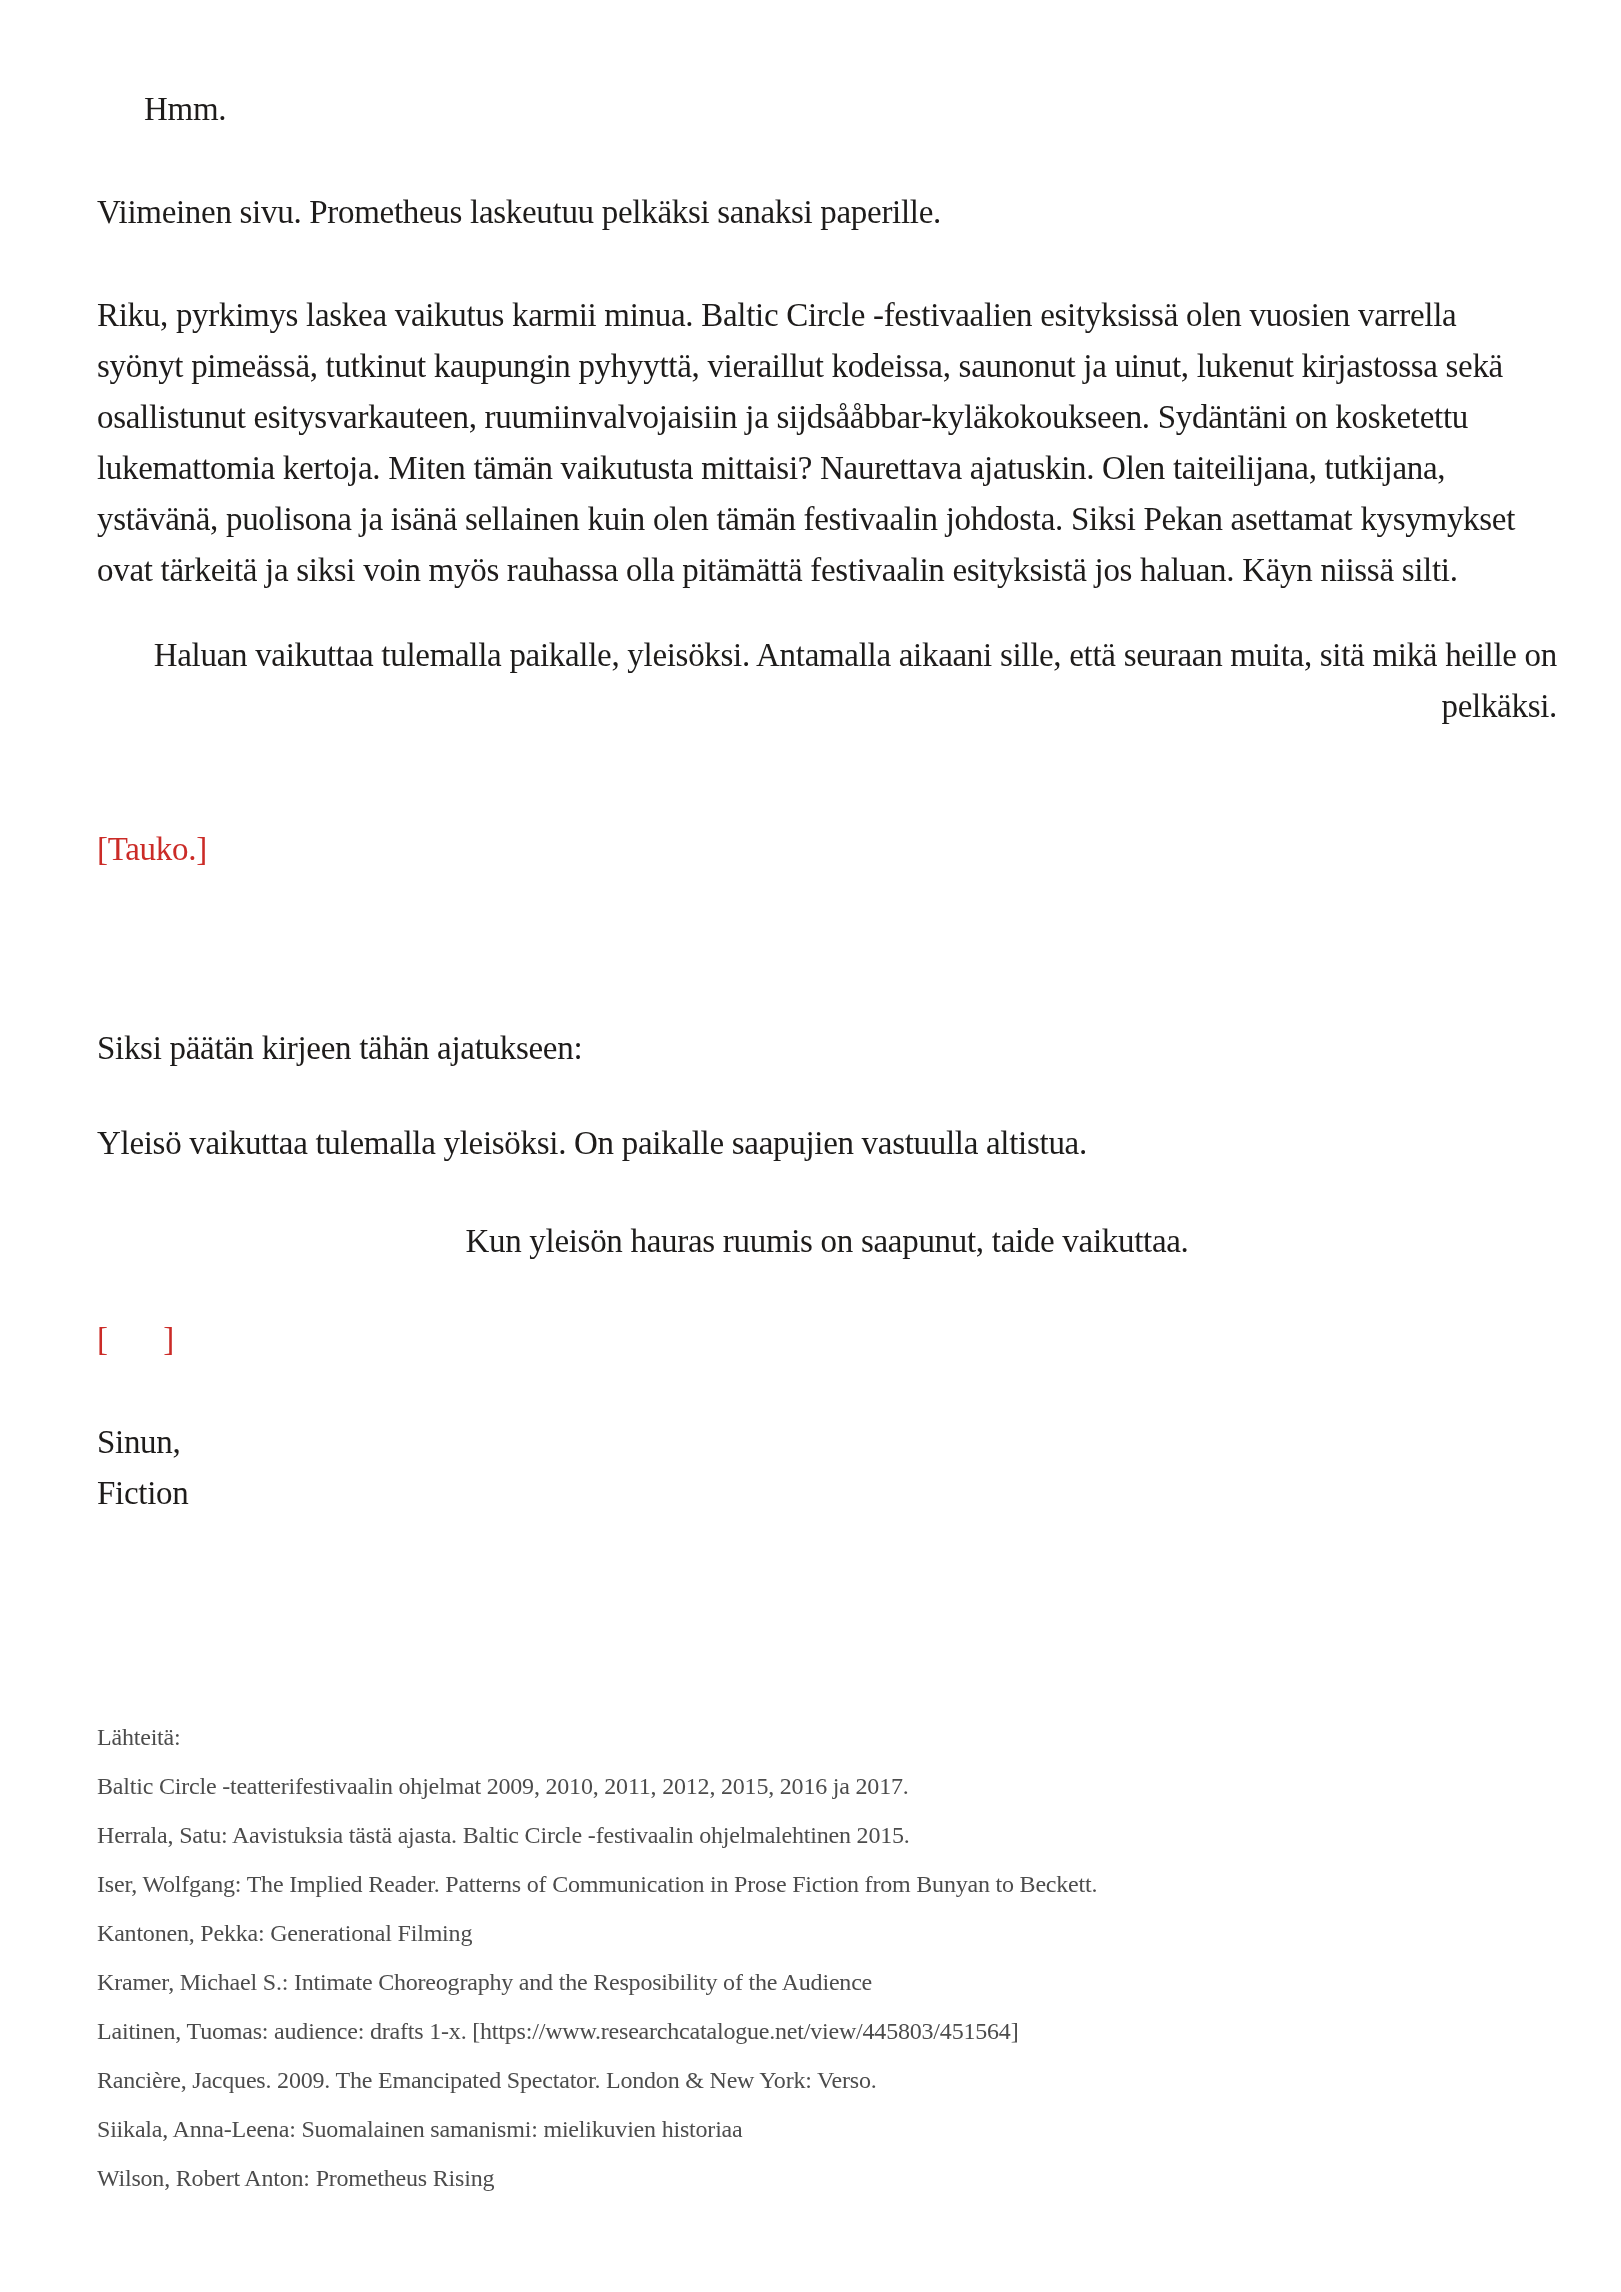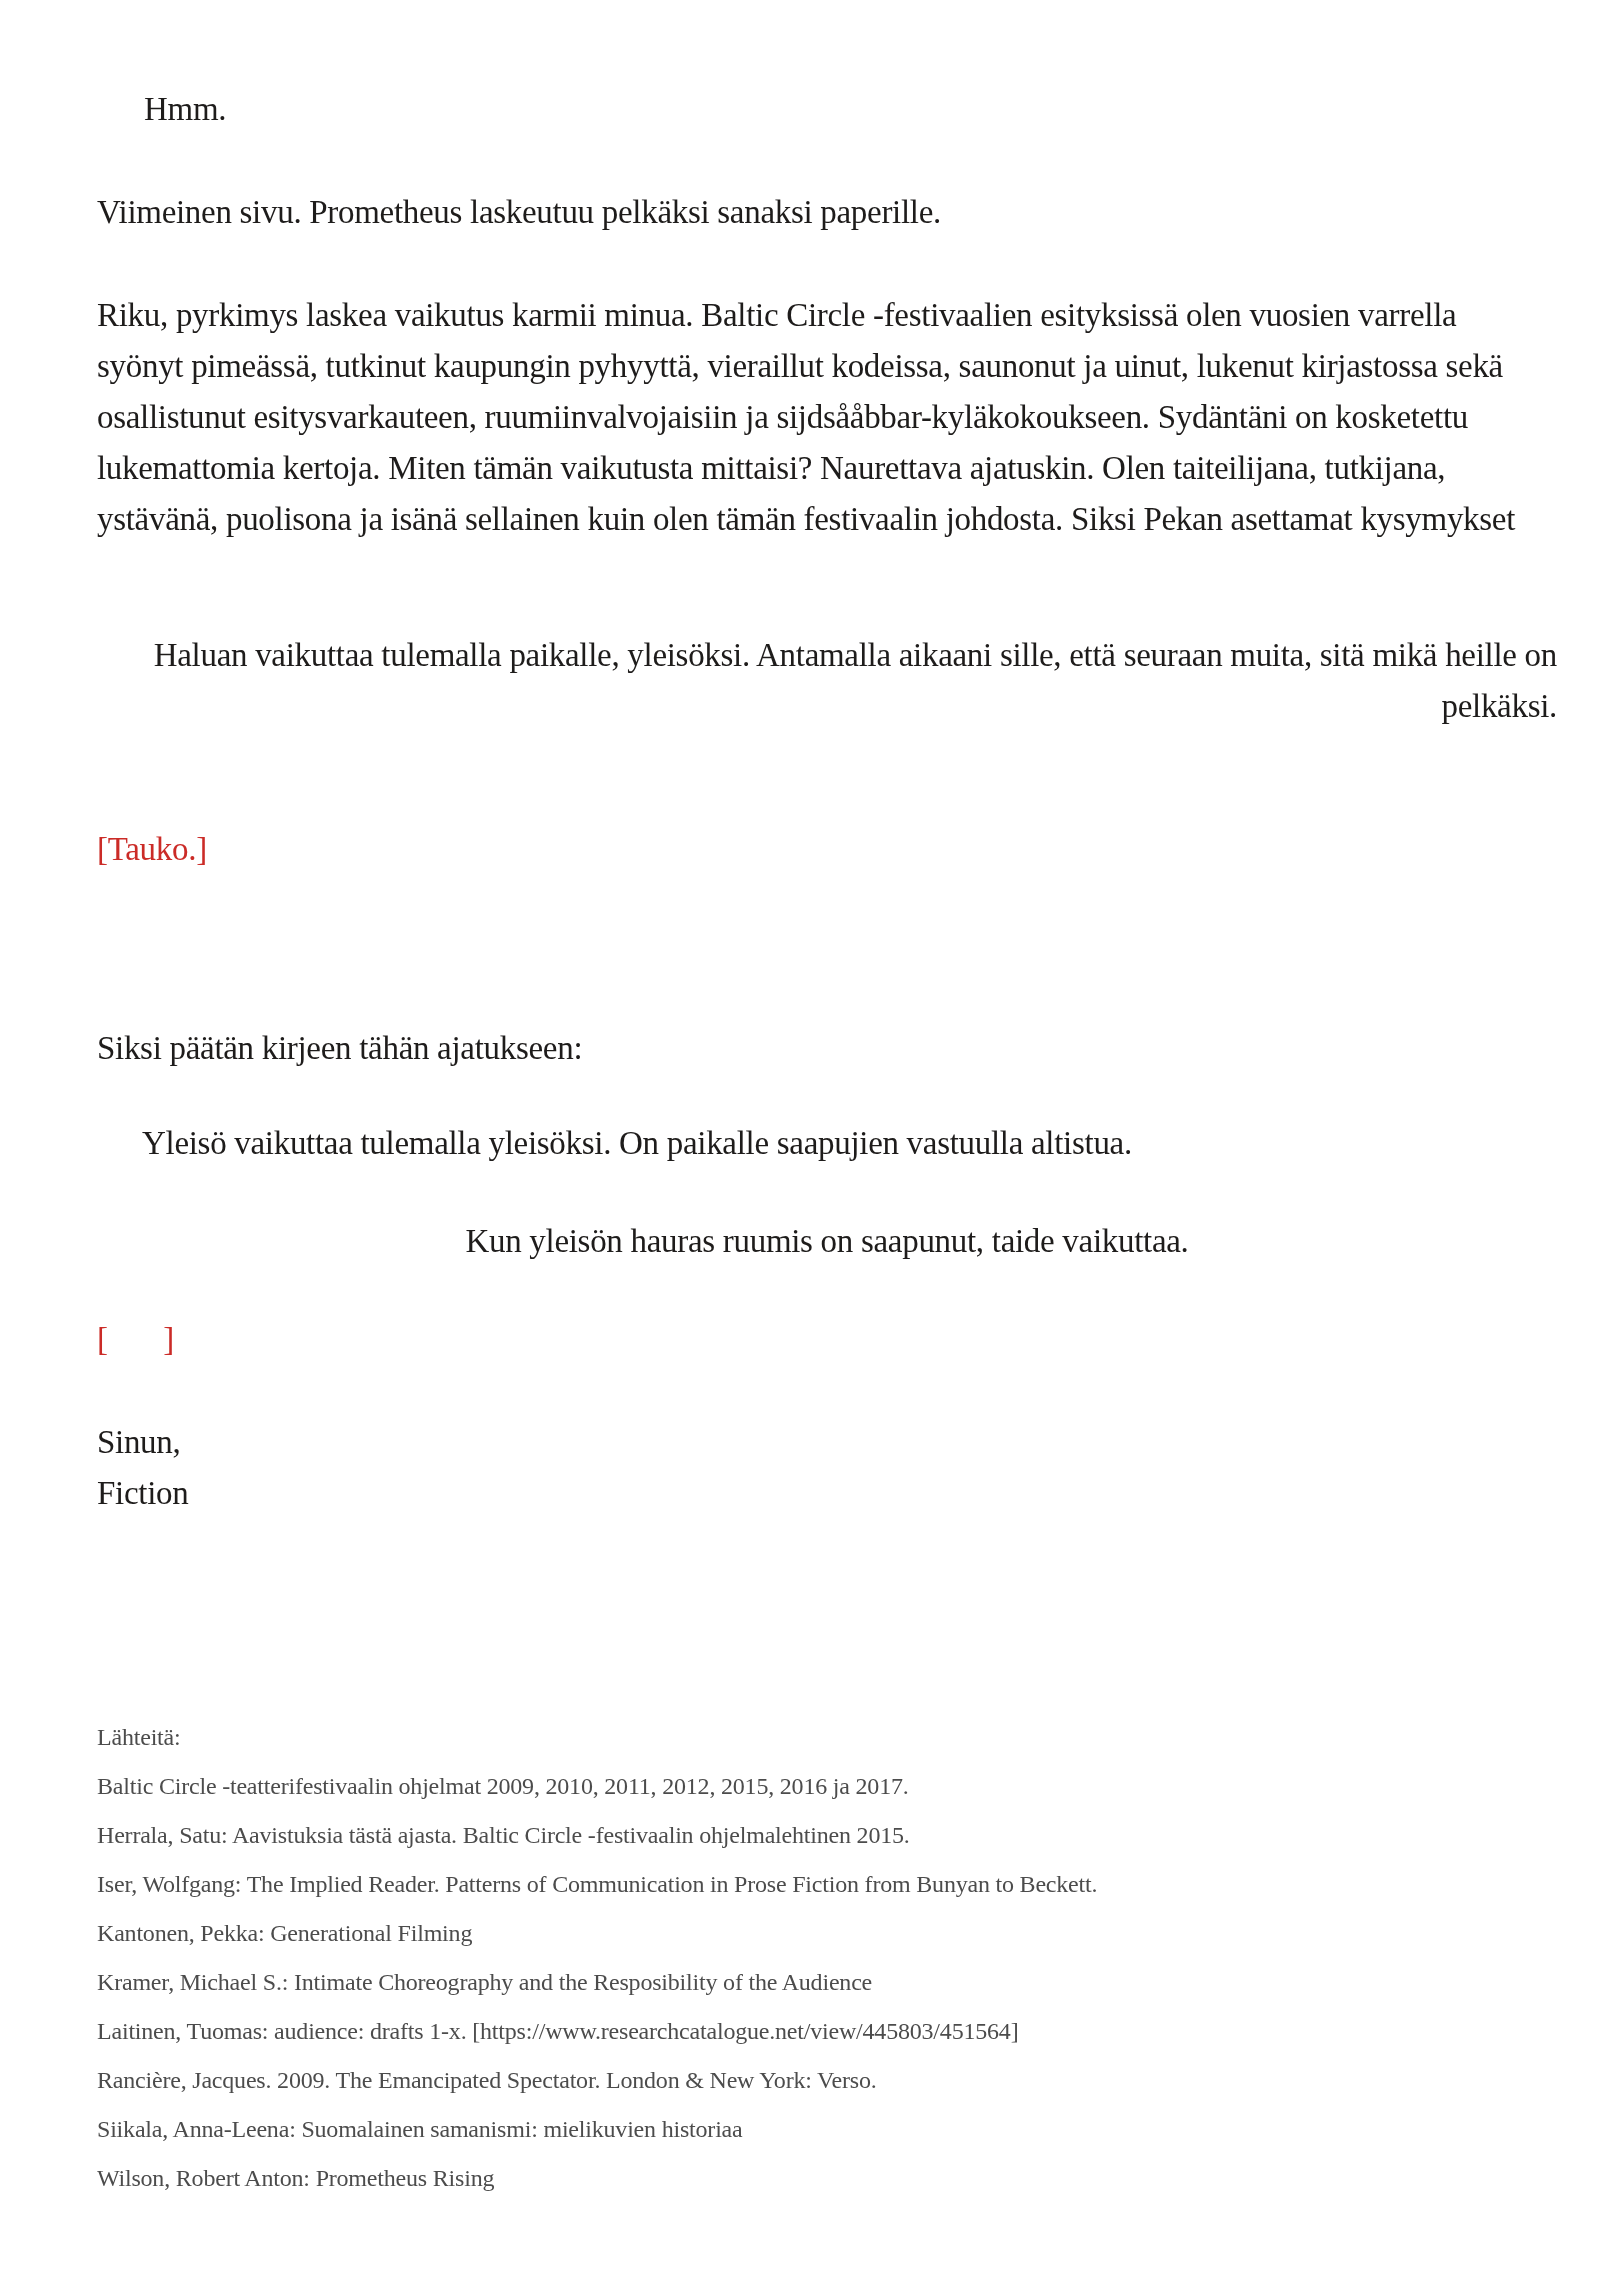--- a/index.html
+++ b/index.html
@@ -55,36 +55,37 @@
   <div class="block body-text" style="top:187px;">
     <span class="line">Viimeinen sivu. Prometheus laskeutuu pelkäksi sanaksi paperille.</span>
   </div>
 
   <div class="block body-text" style="top:290px;">
     <span class="line">Riku, pyrkimys laskea vaikutus karmii minua. Baltic Circle -festivaalien esityksissä olen vuosien varrella</span>
     <span class="line">syönyt pimeässä, tutkinut kaupungin pyhyyttä, vieraillut kodeissa, saunonut ja uinut, lukenut kirjastossa sekä</span>
     <span class="line">osallistunut esitysvarkauteen, ruumiinvalvojaisiin ja sijdsååbbar-kyläkokoukseen. Sydäntäni on kosketettu</span>
     <span class="line">lukemattomia kertoja. Miten tämän vaikutusta mittaisi? Naurettava ajatuskin. Olen taiteilijana, tutkijana,</span>
     <span class="line">ystävänä, puolisona ja isänä sellainen kuin olen tämän festivaalin johdosta. Siksi Pekan asettamat kysymykset</span>
+    <span class="line">ovat tärkeitä ja siksi voin myös rauhassa olla pitämättä festivaalin esityksistä jos haluan. Käyn niissä silti.</span>
   </div>
 
   <div class="block body-text" style="top:630px;text-align:right;">
     <span class="line">Haluan vaikuttaa tulemalla paikalle, yleisöksi. Antamalla aikaani sille, että seuraan muita, sitä mikä heille on</span>
     <span class="line">pelkäksi.</span>
   </div>
 
   <div class="block body-text" style="top:824px;">
     <span class="line red-text">[Tauko.]</span>
   </div>
 
   <div class="block body-text" style="top:1023px;">
     <span class="line">Siksi päätän kirjeen tähän ajatukseen:</span>
   </div>
 
-  <div class="block body-text" style="top:1118px;margin-left:45px;">
+  <div class="block body-text" style="top:1118px;">
     <span class="line">Yleisö vaikuttaa tulemalla yleisöksi. On paikalle saapujien vastuulla altistua.</span>
   </div>
 
   <div class="block body-text" style="top:1216px;text-align:center;">
     <span class="line">Kun yleisön hauras ruumis on saapunut, taide vaikuttaa.</span>
   </div>
 
   <div class="block body-text" style="top:1314px;">
     <span class="line red-text">[       ]</span>
   </div>

